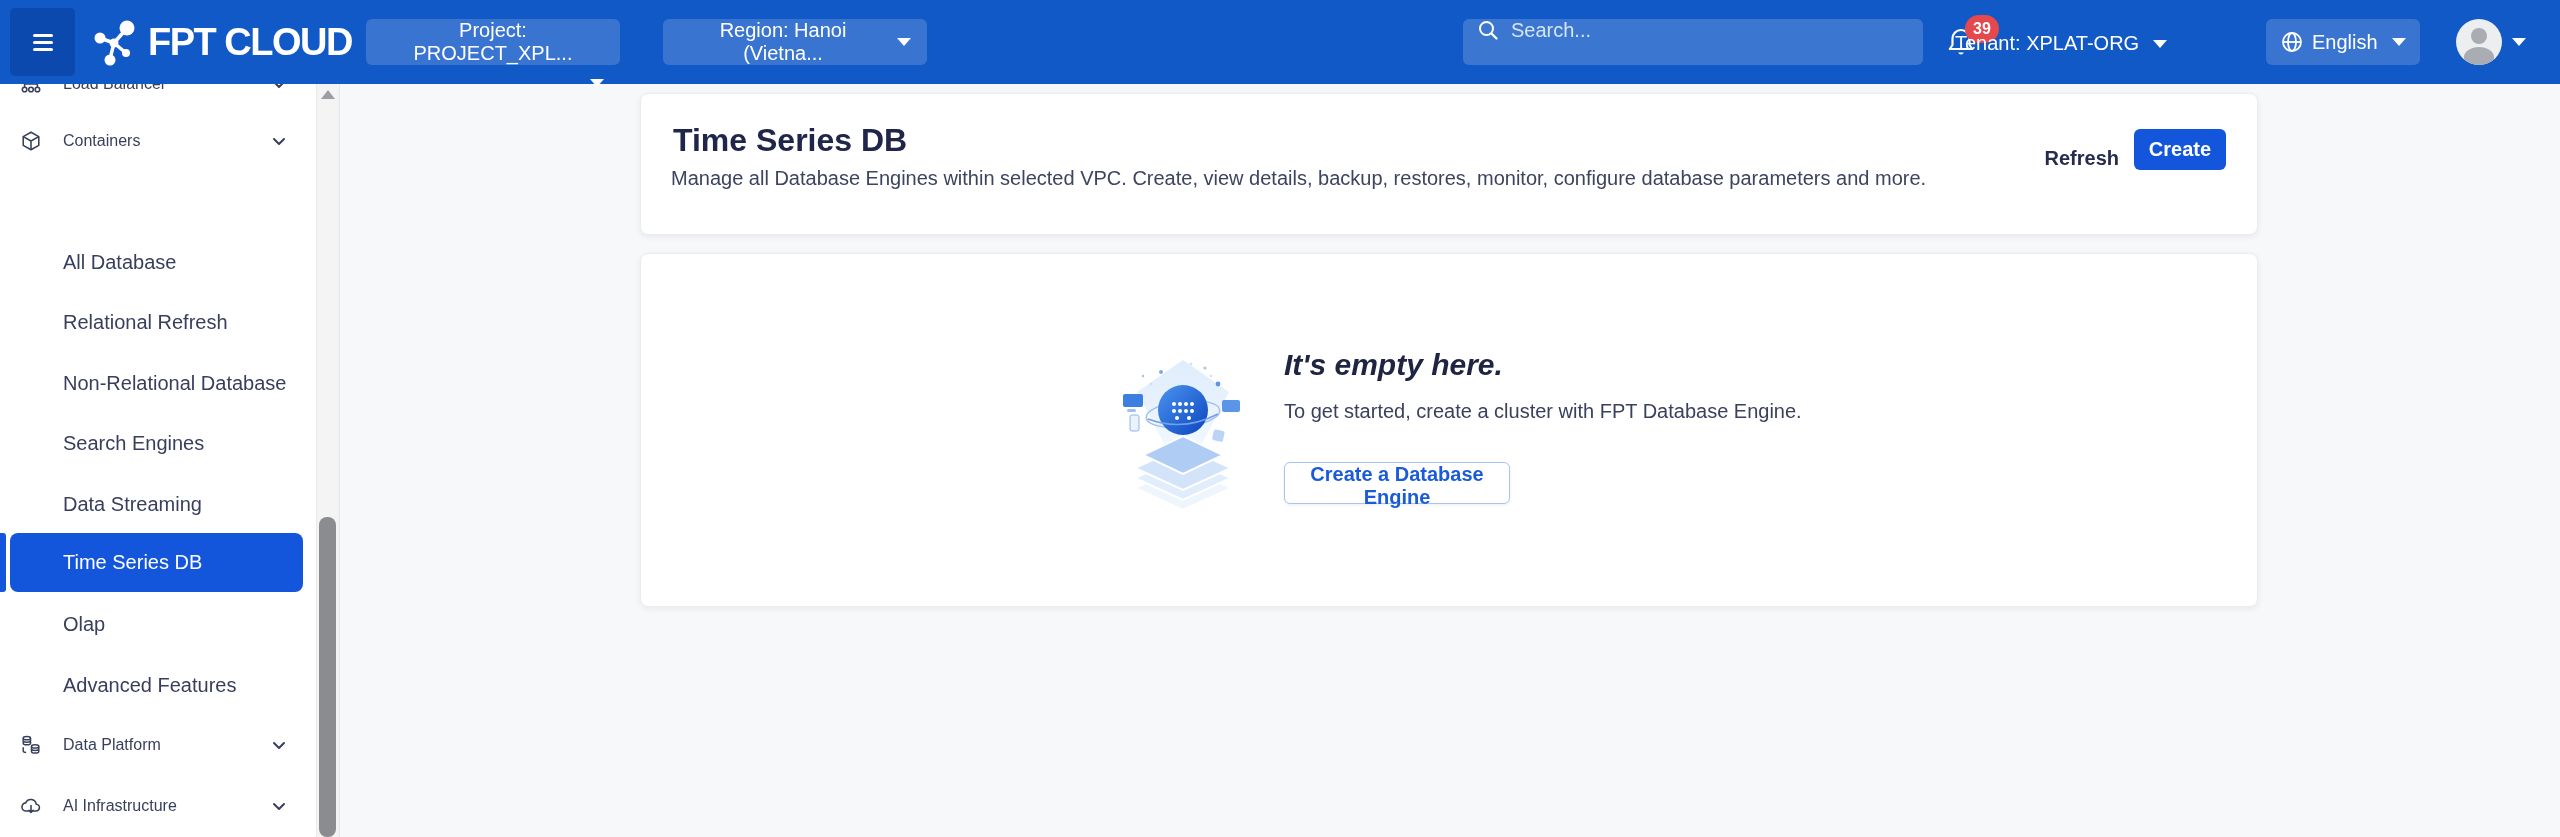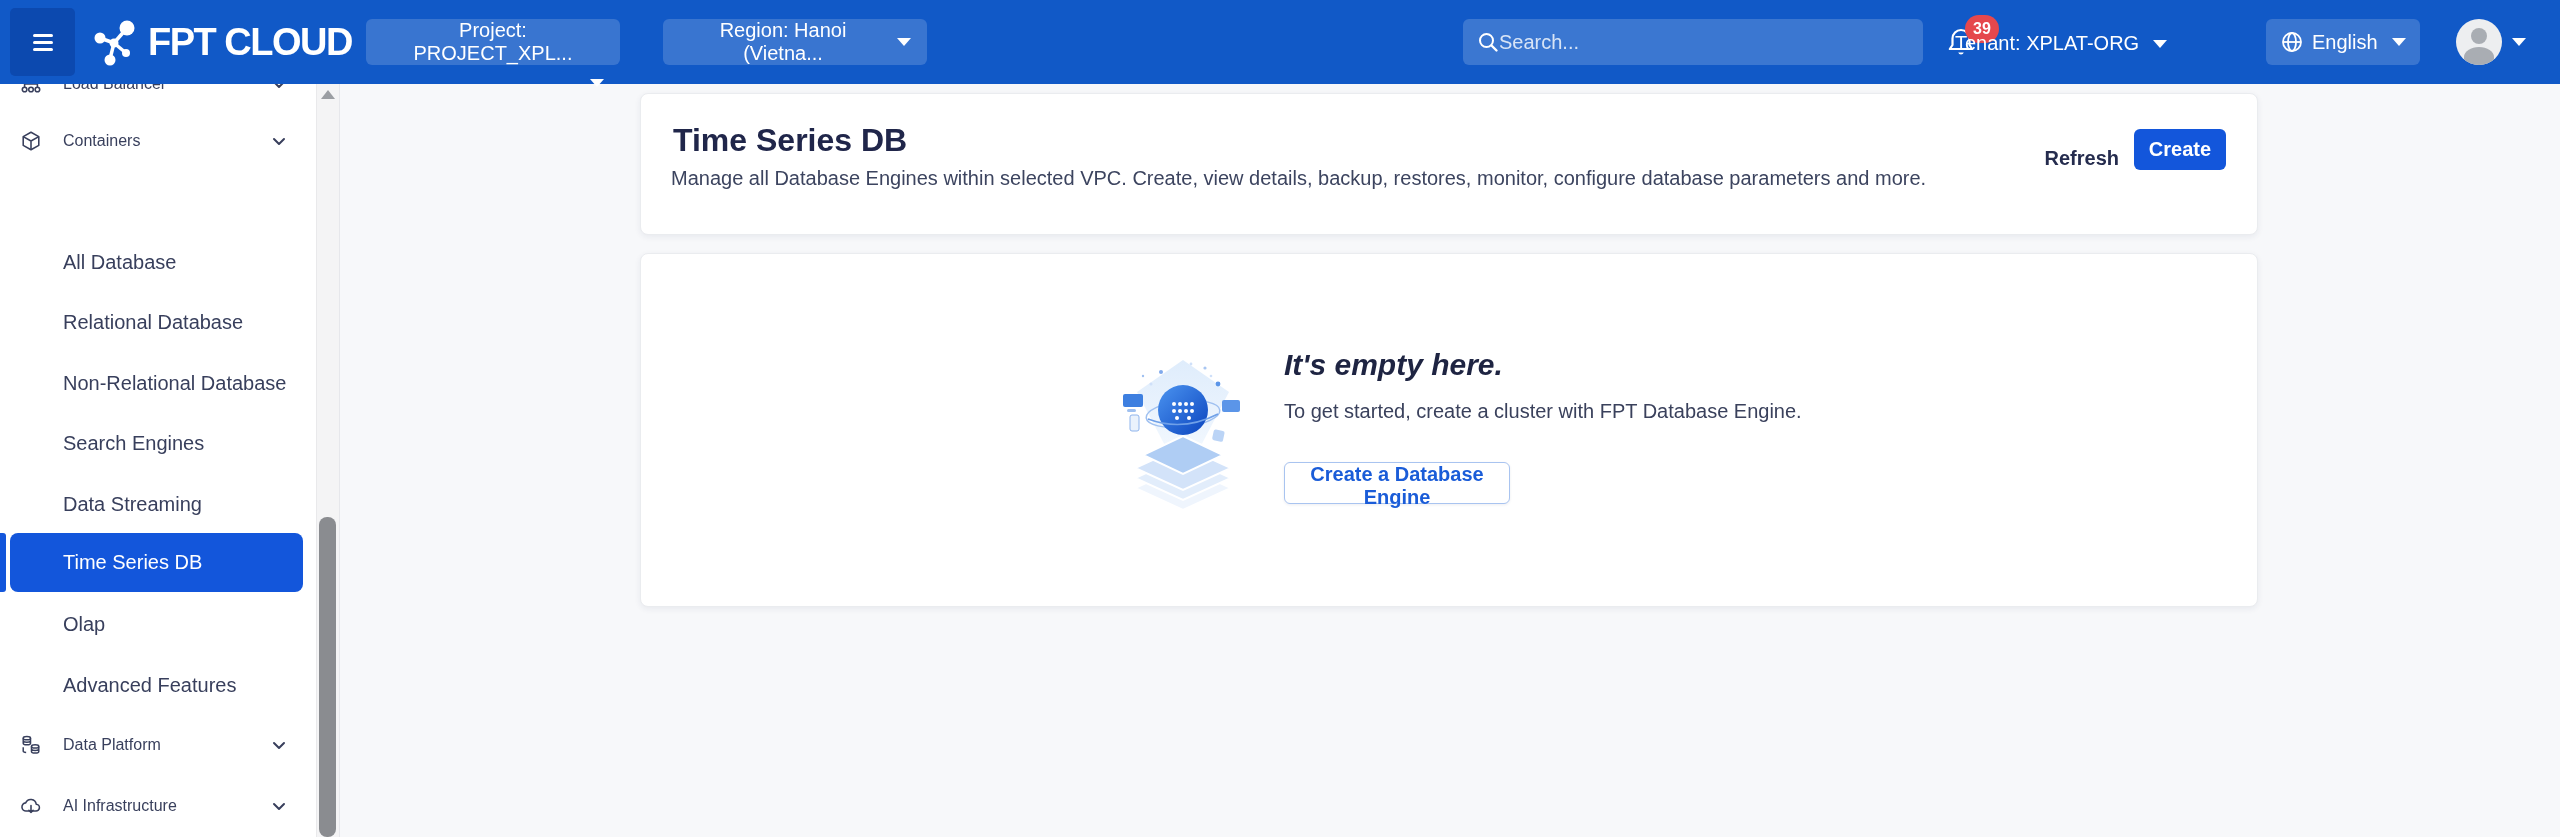--- a/index.html
+++ b/index.html
@@ -21,21 +21,21 @@
   .chip { position:absolute; top:19px; height:46px; background:rgba(255,255,255,0.17);
     border:none; border-radius:6px; color:#fff; font-size:20px;
     font-family:inherit; display:flex; align-items:center; gap:14px;
     padding:0 16px; cursor:pointer; }
   .chip-project { left:366px; width:254px;flex-direction:column; }
   .chip-region  { left:663px; width:264px;padding-left:20px; }
   .caret { width:0; height:0; border-left:7px solid transparent;
     border-right:7px solid transparent; border-top:8px solid #fff; margin-left:auto; }
   .searchbox { position:absolute; left:1463px; top:19px; width:460px; height:46px;
     background:rgba(255,255,255,0.18); border-radius:6px; display:flex;
-    align-items:center; padding:6px 14px; }
+    align-items:flex-start; padding:0 14px; gap:12px; }
   .searchbox input { flex:1; background:transparent; border:none; outline:none;
     color:#fff; font-size:20px; font-family:inherit; }
   .searchbox input::placeholder { color:rgba(255,255,255,0.8); }
   .bellwrap { position:absolute; left:1946px; top:18px; width:60px; height:48px;
     cursor:pointer; }
   .badge { position:absolute; left:19px; top:-3px; min-width:34px; height:28px;
     background:#E5484D; border-radius:14px; color:#fff; font-size:16px;
     font-weight:bold; display:flex; align-items:center; justify-content:center;
     padding:0 6px; }
   .tenant { position:absolute; left:1955px; top:0; height:87px; display:flex;
@@ -215,21 +215,21 @@
       <svg class="chev" viewBox="0 0 20 20">
         <polyline points="5,8 10,13 15,8" fill="none" stroke="#383F5C" stroke-width="2" stroke-linecap="round" stroke-linejoin="round"></polyline>
       </svg>
     </div>
 
 
     <div class="nav-sub" style="top:148px">
       <span class="nlabel">All Database</span>
     </div>
     <div class="nav-sub" style="top:208px">
-      <span class="nlabel">Relational Database</span>
+      <span class="nlabel">Relational Refresh</span>
     </div>
     <div class="nav-sub" style="top:269px">
       <span class="nlabel">Non-Relational Database</span>
     </div>
     <div class="nav-sub" style="top:329px">
       <span class="nlabel">Search Engines</span>
     </div>
     <div class="nav-sub" style="top:390px">
       <span class="nlabel">Data Streaming</span>
     </div>

